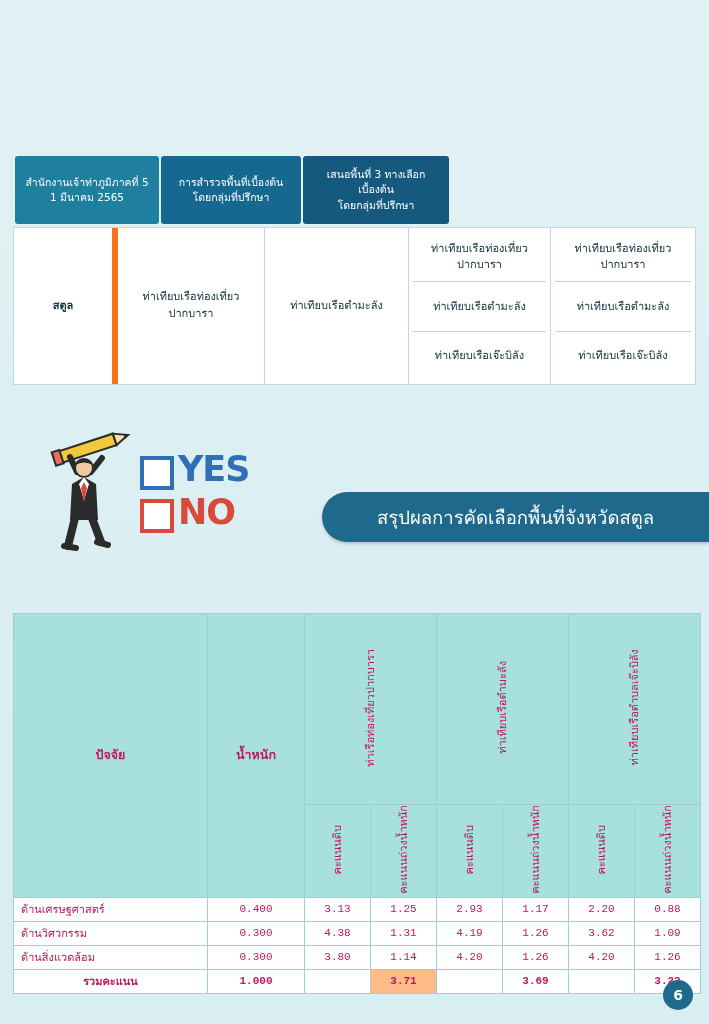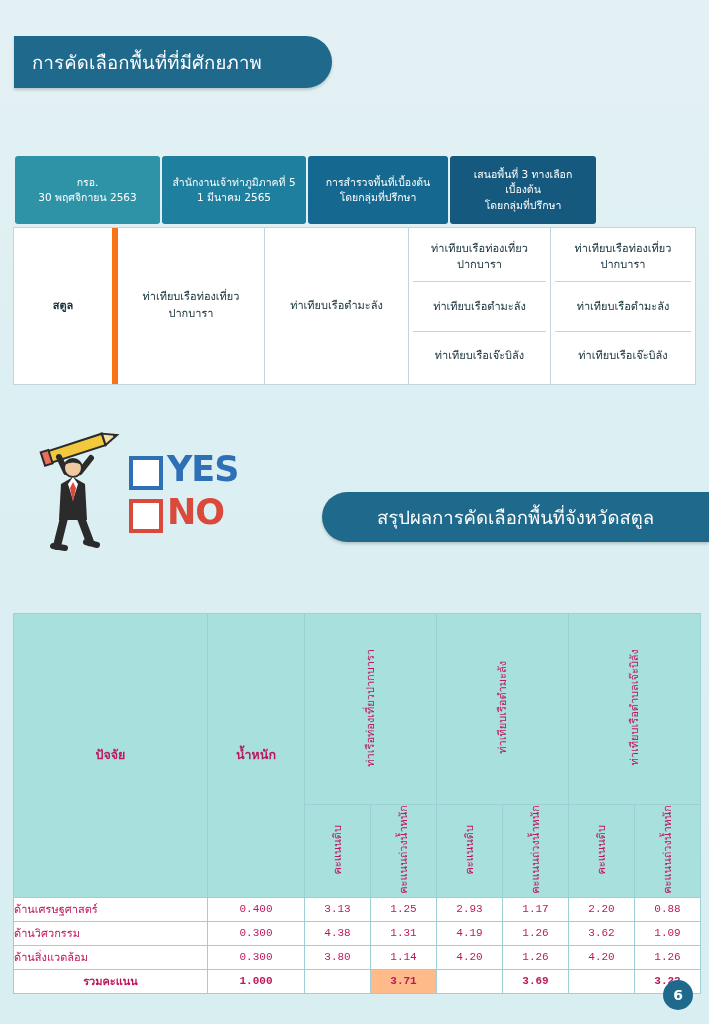--- a/index.html
+++ b/index.html
@@ -104,21 +104,21 @@
     justify-content: center;
     text-align: center;
     box-sizing: border-box;
     line-height: 1.4;
   }
   .b4 .sub + .sub, .b5 .sub + .sub { border-top: 1px solid #bfd6dd; }
 
   
   .illus {
     position: absolute;
-    left: 33px;
+    left: 44px;
     top: 432px;
     width: 250px;
     height: 130px;
   }
   .yes-box, .no-box {
     position: absolute;
     width: 34px;
     height: 34px;
     background: #ffffff;
     box-sizing: border-box;
@@ -187,20 +187,21 @@
   .t2 .grp-title {
     height: 190px;
     vertical-align: middle;
   }
   .t2 .sub-head {
     height: 70px;
     vertical-align: middle;
   }
   .t2 .rowlbl {
     text-align: left;
+    padding-left: 7px;
     height: 23px;
   }
   .t2 .datacell { height: 23px; margin-top: 36px; }
   .t2 .total td { font-weight: bold; }
   .t2 .hl {
     background: #ffba8a;
     font-weight: bold;
   }
   .t2 .blank { background: #ffffff; }
   .t2 .factor-head, .t2 .weight-head {
@@ -224,32 +225,23 @@
     justify-content: center;
     font-size: 14px;
     font-weight: bold;
   }
 </style>
 </head>
 <body>
 
 <div class="page">
 
-  <div class="title-banner">
-    <span class="title-text">การคัดเลือกพื้นที่ที่มีศักยภาพ</span>
-  </div>
 
   <div class="t1">
     <div class="t1-head">
-      <div class="cell c2">
-        <div>
-          <div>กรอ.</div>
-          <div>30 พฤศจิกายน 2563</div>
-        </div>
-      </div>
       <div class="cell c3">
         <div>
           <div>สำนักงานเจ้าท่าภูมิภาคที่ 5</div>
           <div>1 มีนาคม 2565</div>
         </div>
       </div>
       <div class="cell c4">
         <div>
           <div>การสำรวจพื้นที่เบื้องต้น</div>
           <div>โดยกลุ่มที่ปรึกษา</div>

